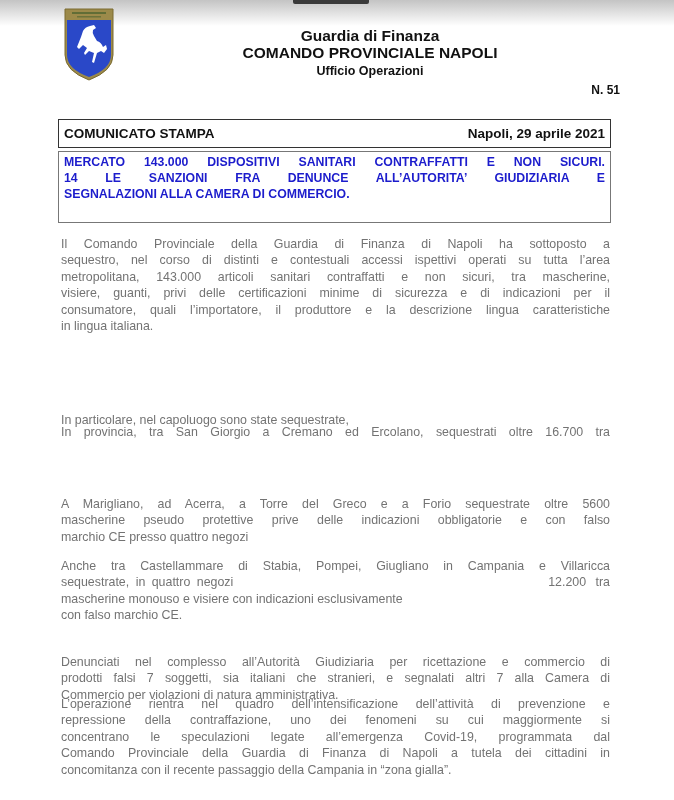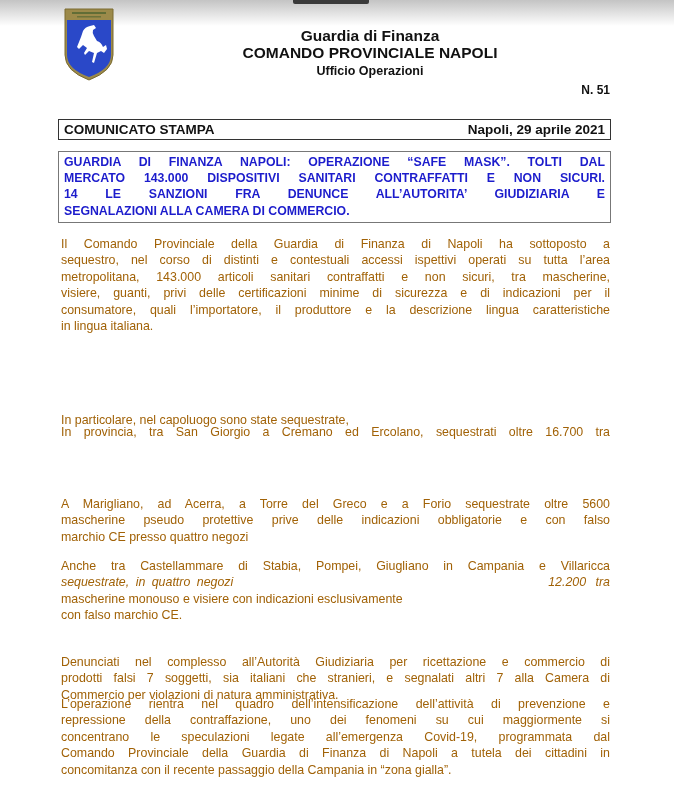--- a/index.html
+++ b/index.html
@@ -18,49 +18,49 @@
     background: #3a3a3a; border-radius: 0 0 2px 2px;
   }
   .crest {
     position: absolute; left: 63px; top: 7px; width: 52px; height: 75px;
   }
   .hdr { position: absolute; left: 0; width: 674px; text-align: center; font-weight: bold; color: #111; }
   .hdr1 { top: 27px; font-size: 15.5px; left: 33px; }
   .hdr2 { top: 44px; font-size: 15.5px; left: 33px; }
   .hdr3 { top: 64px; font-size: 12.5px; left: 33px; }
   .num {
-    position: absolute; right: 64px; top: 83px; font-size: 12px; font-weight: bold; color: #111;
+    position: absolute; right: 54px; top: 83px; font-size: 12px; font-weight: bold; color: #111;
   }
   .press-box {
-    position: absolute; left: 58px; top: 119px; width: 553px; height: 21px;
+    position: absolute; left: 58px; top: 119px; width: 553px; height: 29px;
     border: 1px solid #333; box-sizing: border-box;
     display: flex; justify-content: space-between; align-items: center;
     padding: 0 5px; font-weight: bold; font-size: 13.5px; color: #111;
   }
   .headline-box {
     position: absolute; left: 58px; top: 151px; width: 553px; height: 72px;
     border: 1.5px solid #777; box-sizing: border-box;
     padding: 2px 5px; color: #1c1ccc; font-weight: bold; font-size: 12.3px;
     line-height: 16.2px; text-align: justify;
   }
   .para {
     position: absolute; left: 61px; width: 549px; font-size: 12.4px;
-    line-height: 16.4px; color: #a16207; text-align: justify;
+    line-height: 16.4px; color: #737373; text-align: justify;
   }
   .line { display: block; white-space: nowrap; text-align-last: justify; }
   .line.last { text-align-last: left; }
   .p1 { top: 236px; }
   .p2 { top: 364px; margin-top: 48px; }
   .p3 { top: 424px; }
   .p4 { top: 496px; }
   .p5 { top: 558px; }
   .p6 { top: 654px; }
   .p7 { top: 696px; }
   .indent-line { padding-left: 117px; }
-  .split-line { display: flex; justify-content: space-between; white-space: nowrap; font-style: italic; }
+  .split-line { display: flex; justify-content: space-between; white-space: nowrap; }
 </style>
 </head>
 <body>
 
 <div class="top-shade"></div>
 <div class="top-tab"></div>
 
 <svg class="crest" viewBox="0 0 52 75">
   <path d="M2 2 H50 V48 Q50 64 26 73 Q2 64 2 48 Z" fill="#9c8a4a" stroke="#7a6a30" stroke-width="1"></path>
   <path d="M4 13 H48 V48 Q48 62 26 70 Q4 62 4 48 Z" fill="#2a48c8"></path>
@@ -73,21 +73,20 @@
 <div class="hdr hdr2">COMANDO PROVINCIALE NAPOLI</div>
 <div class="hdr hdr3">Ufficio Operazioni</div>
 <div class="num">N. 51</div>
 
 <div class="press-box">
   <span>COMUNICATO STAMPA</span>
   <span>Napoli, 29 aprile 2021</span>
 </div>
 
 <div class="headline-box">
-  <span class="line">GUARDIA DI FINANZA NAPOLI: OPERAZIONE “SAFE MASK”. TOLTI DAL</span>
   <span class="line">MERCATO 143.000 DISPOSITIVI SANITARI CONTRAFFATTI E NON SICURI.</span>
   <span class="line">14 LE SANZIONI FRA DENUNCE ALL’AUTORITA’ GIUDIZIARIA E</span>
   <span class="line last">SEGNALAZIONI ALLA CAMERA DI COMMERCIO.</span>
 </div>
 
 <div class="para p1">
   <span class="line">Il Comando Provinciale della Guardia di Finanza di Napoli ha sottoposto a</span>
   <span class="line">sequestro, nel corso di distinti e contestuali accessi ispettivi operati su tutta l’area</span>
   <span class="line">metropolitana, 143.000 articoli sanitari contraffatti e non sicuri, tra mascherine,</span>
   <span class="line">visiere, guanti, privi delle certificazioni minime di sicurezza e di indicazioni per il</span>

